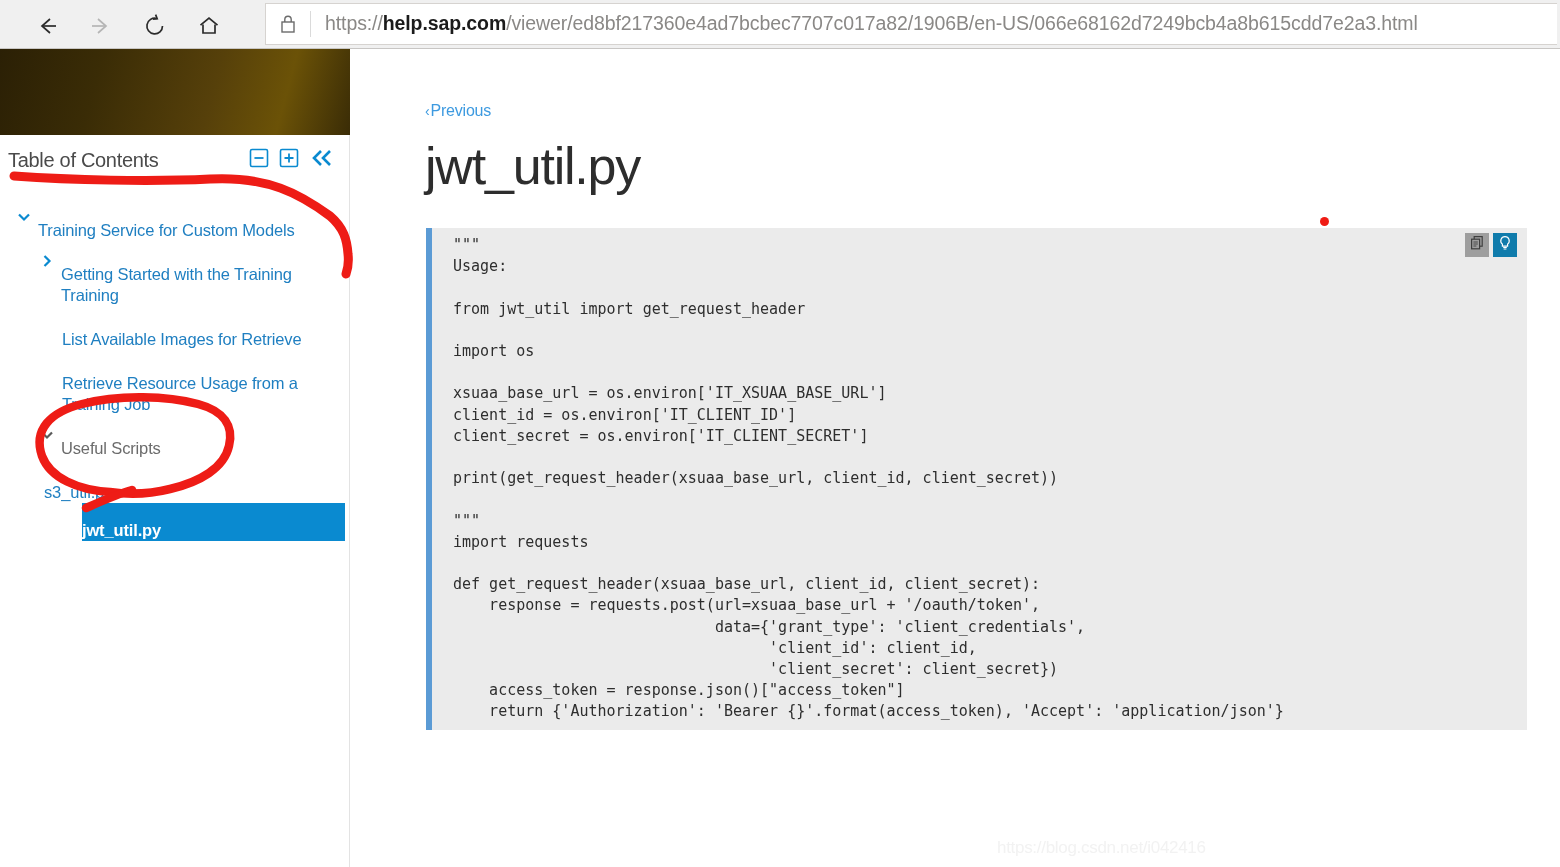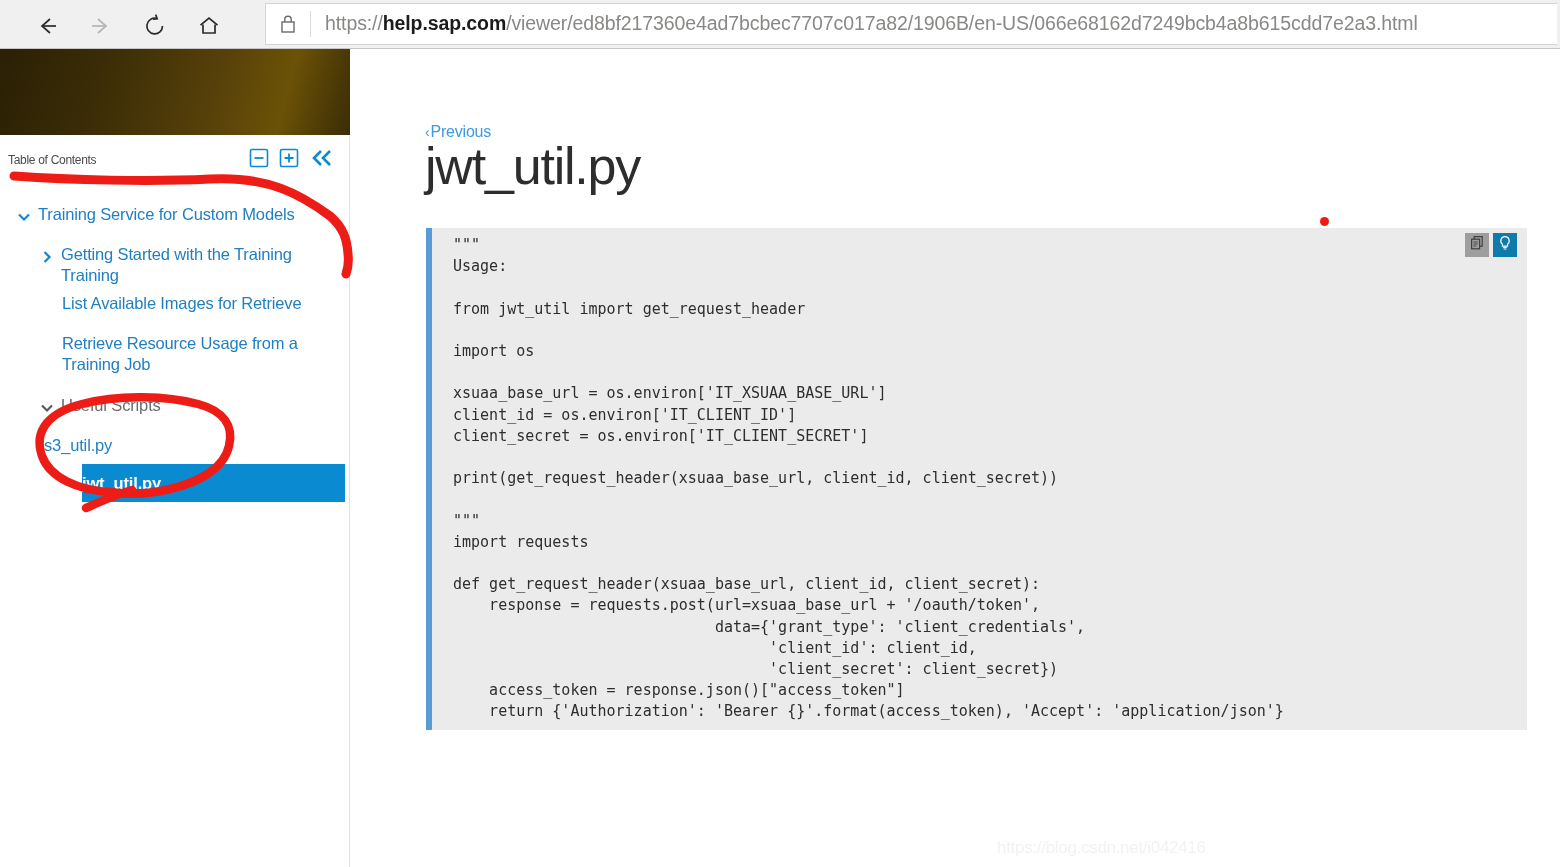--- a/index.html
+++ b/index.html
@@ -62,21 +62,21 @@
     width: 350px; height: 86px;
     background: linear-gradient(105deg, #2b2005 0%, #3a2c06 28%, #56400a 60%, #6b5207 80%, #3a2c06 100%);
   }
   #toc-header {
     position: relative;
     height: 50px;
     padding: 0 14px 0 8px;
     display: flex; align-items: center;
   }
   #toc-title {
-    font-size: 12px; color: #4a4a4a;
+    font-size: 20px; color: #4a4a4a;
     letter-spacing: -0.3px;
     flex: 1;
     white-space: nowrap;
   }
   #toc-actions { display: flex; align-items: center; gap: 10px; }
   .toc-act { cursor: pointer; display: flex; align-items: center; justify-content: center; }
 
   #toc-tree { padding-top: 12px; font-size: 16.5px; }
   .toc-row {
     display: flex; align-items: flex-start;
@@ -87,20 +87,21 @@
     width: 28px; flex: 0 0 28px;
     display: flex; align-items: flex-start; justify-content: center;
     padding-top: 11px;
     cursor: pointer;
   }
   .toc-label {
     color: #1f7fc1; cursor: pointer;
     padding-top: 7px; padding-right: 12px;
     line-height: 21px;
     letter-spacing: -0.15px;
+    margin-top: 16px;
   }
   .toc-row.lvl1 { padding-left: 10px; }
   .toc-row.lvl2 { padding-left: 33px; }
   .toc-row.plain .toc-label { color: #6b6b6b; }
   .toc-row.selected {
     background: #0a8ad0;
     min-height: 38px;
     margin-left: 82px;
     padding-left: 0;
     width: 263px;
@@ -112,21 +113,20 @@
   }
   .toc-row.nochev { padding-left: 62px; }
 
   
   #main { position: absolute; left: 351px; top: 0; width: 1209px; height: 818px; background: #fff; }
   #prev-link {
     position: absolute; left: 74px; top: 53px;
     font-size: 16px; color: #3d9ae0;
     cursor: pointer; white-space: nowrap;
     letter-spacing: -0.2px;
-    margin-top: 21px;
   }
   #prev-link .chev { font-size: 14px; margin-right: 1px; }
   #page-title {
     position: absolute; left: 74px; top: 88px;
     font-size: 52px; color: #2d2d2d;
     font-weight: normal;
     letter-spacing: -1.2px;
     margin: 0;
     line-height: 1.15;
   }

